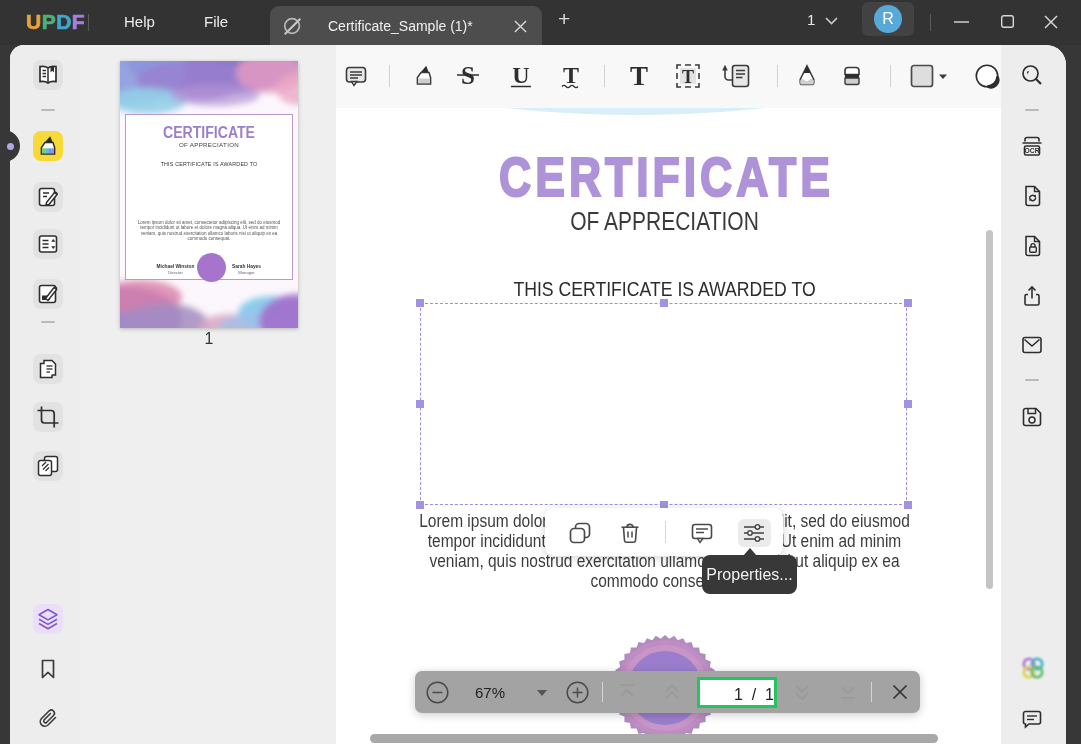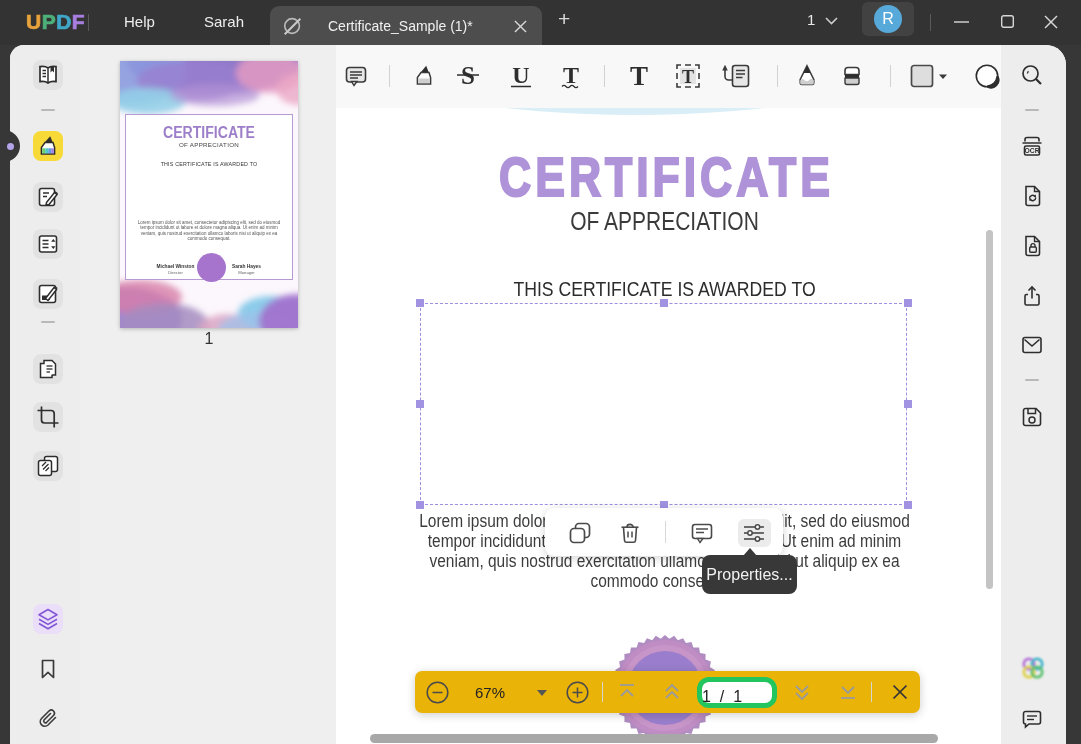--- a/index.html
+++ b/index.html
@@ -46,42 +46,42 @@
   #selbox { position:absolute; left:84px; top:195px; width:487px; height:202px;
             border:1px dashed #9c8fdf; }
   .hnd { position:absolute; width:8px; height:8px; background:#a193e2; }
   #fbar { position:absolute; left:209px; top:400px; width:238px; height:48px; background:#fff;
           border-radius:9px; box-shadow:0 2px 10px rgba(0,0,0,0.18); }
   #fbarhl { position:absolute; left:193px; top:11px; width:33px; height:28px; background:#ebebeb; border-radius:6px; }
   #tooltip { position:absolute; left:366px; top:447px; width:95px; height:39px; background:#383838;
              border-radius:8px; color:#f2f2f2; font-size:16px; text-align:center; line-height:39px;}
   #tooltiparrow { position:absolute; left:407px; top:440px; width:0; height:0;
       border-left:7px solid transparent; border-right:7px solid transparent; border-bottom:8px solid #383838; }
-  #zoombar { position:absolute; left:79px; top:563px; width:505px; height:42px; background:#eab308;
+  #zoombar { position:absolute; left:79px; top:563px; width:505px; height:42px; background:#a3a3a3;
              border-radius:7px; box-shadow:0 2px 10px rgba(0,0,0,0.2); }
   #pagebox { position:absolute; left:282px; top:6px; width:80px; height:31px; background:#fff;
-             border:5px solid #22c55e; border-radius:12px; color:#222; font-size:16px; text-align:left; line-height:29px;}
+             border:3px solid #22c55e; border-radius:0; color:#222; font-size:16px; text-align:right; line-height:29px;}
   #vscroll { position:absolute; left:650px; top:122px; width:7px; height:359px; background:#c4c4c4; border-radius:4px; }
   #hscroll { position:absolute; left:34px; top:626px; width:568px; height:9px; background:#a8a8a8; border-radius:5px; }
 
   
   #thumb { position:absolute; left:40px; top:16px; width:178px; height:267px; background:#fcf7fc;
            box-shadow:0 1px 4px rgba(0,0,0,0.25); overflow:hidden; }
   #thumbnum { position:absolute; left:40px; top:285px; width:178px; text-align:center; font-size:16px; color:#333; }
   #tborder { position:absolute; left:5px; top:53px; width:168px; height:166px; border:1px solid #b79ad2; background:#fff; }
   .tctext { position:absolute; left:14px; width:150px; text-align:center; }
 </style>
 </head>
 <body>
 <div id="stage">
   <div id="titlebar">
     <div id="logo"><span class="u">U</span><span class="p">P</span><span class="d">D</span><span class="f">F</span></div>
     <div class="tsep" style="left:88px;"></div>
     <div class="menu" style="left:124px;">Help</div>
-    <div class="menu" style="left:204px;">Sarah</div>
+    <div class="menu" style="left:204px;">File</div>
     <div id="tab">
       <svg width="22" height="22" viewBox="0 0 24 24" style="position:absolute;left:12px;top:9px;">
         <circle cx="11" cy="12" r="8" fill="none" stroke="#b9b9b9" stroke-width="1.8"></circle>
         <line x1="3" y1="21" x2="20" y2="4" stroke="#c9c9c9" stroke-width="2.2"></line>
       </svg>
       <div id="tabtitle">Certificate_Sample (1)*</div>
       <svg width="13" height="13" viewBox="0 0 14 14" style="position:absolute;left:244px;top:14px;">
         <line x1="1" y1="1" x2="13" y2="13" stroke="#d8d8d8" stroke-width="1.5"></line>
         <line x1="13" y1="1" x2="1" y2="13" stroke="#d8d8d8" stroke-width="1.5"></line>
       </svg>

